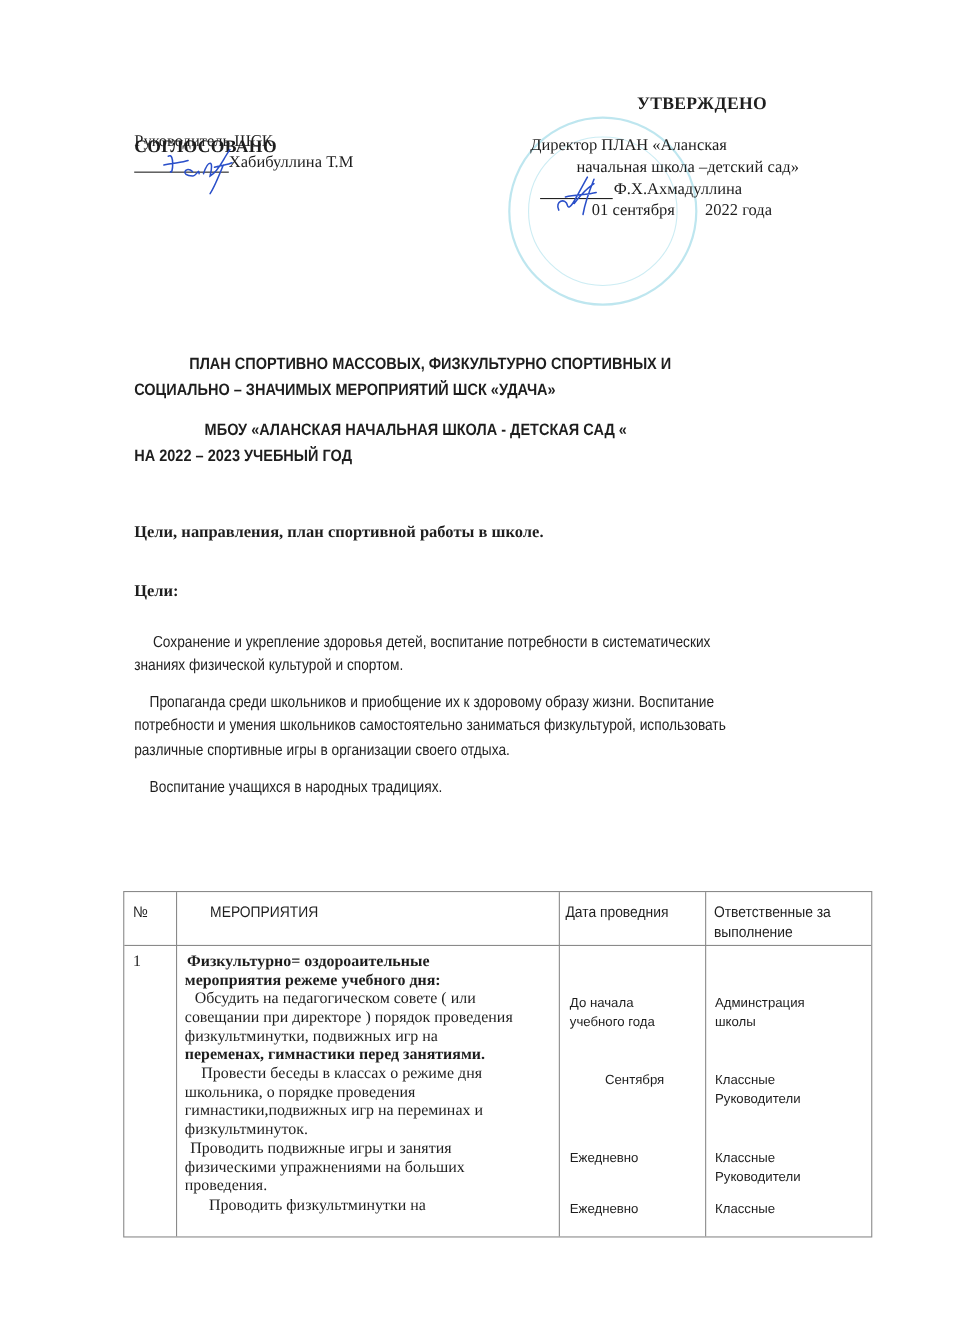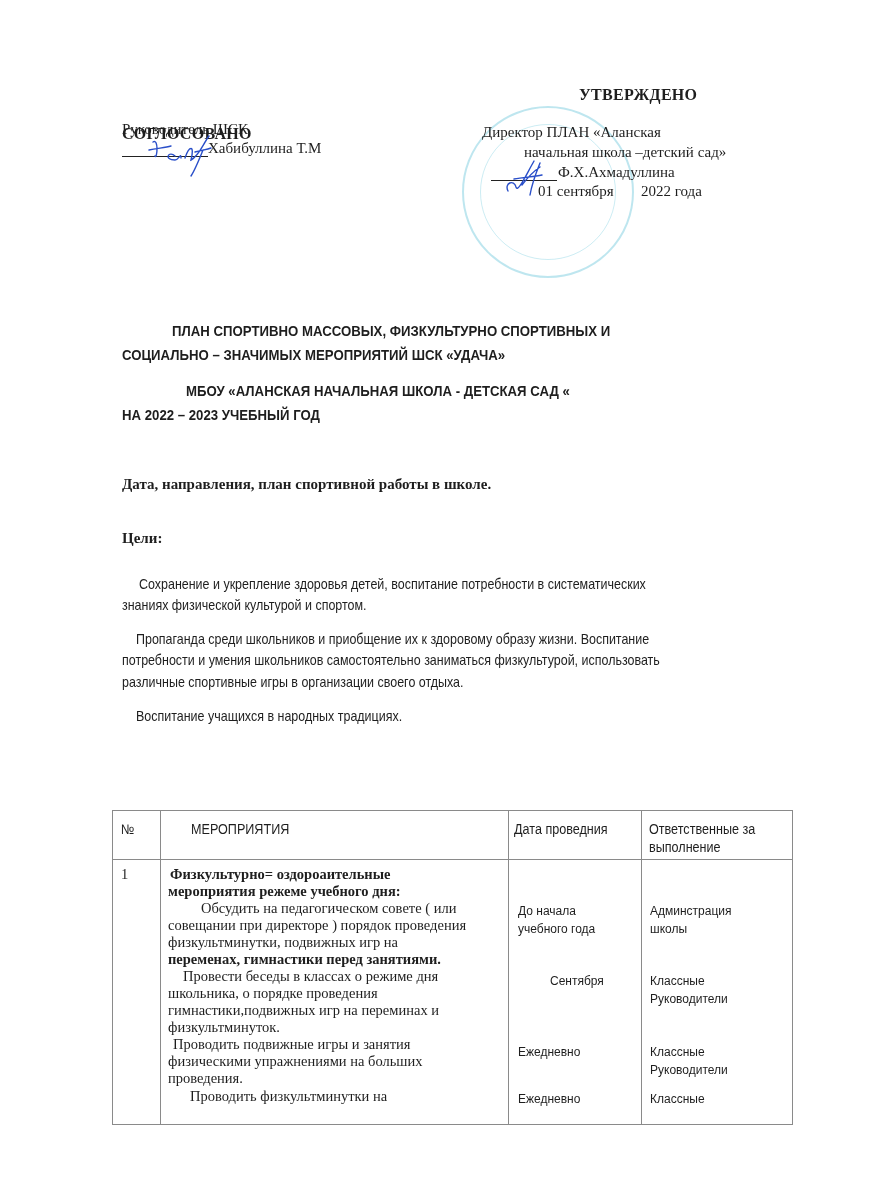--- a/index.html
+++ b/index.html
@@ -57,21 +57,21 @@
 </svg>
 <div class="abs serif f15" style="left:558px; top:164px;">Ф.Х.Ахмадуллина</div>
 <div class="abs serif f15" style="left:538px; top:183px;">01 сентября</div>
 <div class="abs serif f15" style="left:641px; top:183px;">2022 года</div>
 
 <div class="abs doc-title" style="left:172px; top:322px;">ПЛАН  СПОРТИВНО  МАССОВЫХ, ФИЗКУЛЬТУРНО  СПОРТИВНЫХ  И</div>
 <div class="abs doc-title" style="left:122px; top:346px;">СОЦИАЛЬНО – ЗНАЧИМЫХ  МЕРОПРИЯТИЙ  ШСК «УДАЧА»</div>
 <div class="abs doc-title" style="left:186px; top:382px;">МБОУ «АЛАНСКАЯ   НАЧАЛЬНАЯ   ШКОЛА - ДЕТСКАЯ САД «</div>
 <div class="abs doc-title" style="left:122px; top:406px;">НА  2022 – 2023  УЧЕБНЫЙ ГОД</div>
 
-<div class="abs serif bold f15" style="left:122px; top:476px;">Дата, направления, план спортивной работы в школе.</div>
+<div class="abs serif bold f15" style="left:122px; top:476px;">Цели, направления, план спортивной работы в школе.</div>
 
 <div class="abs serif bold f15" style="left:122px; top:530px;">Цели:</div>
 <div class="abs para" style="left:139px; top:576px;">Сохранение  и  укрепление  здоровья детей, воспитание  потребности  в  систематических</div>
 <div class="abs para" style="left:122px; top:597px;">знаниях физической культурой  и  спортом.</div>
 <div class="abs para" style="left:136px; top:631px;">Пропаганда  среди школьников и приобщение  их к здоровому  образу жизни.  Воспитание</div>
 <div class="abs para" style="left:122px; top:652px;">потребности  и умения школьников  самостоятельно  заниматься  физкультурой,  использовать</div>
 <div class="abs para" style="left:122px; top:674px;">различные  спортивные  игры  в организации  своего  отдыха.</div>
 <div class="abs para" style="left:136px; top:708px;">Воспитание  учащихся  в народных  традициях.</div>
 
 <div class="tbl">
@@ -84,21 +84,21 @@
   <div class="abs th" style="left:78px; top:10px;">МЕРОПРИЯТИЯ</div>
   <div class="abs th" style="left:401px; top:10px;">Дата  проведния</div>
   <div class="abs th" style="left:536px; top:10px;">Ответственные за</div>
   <div class="abs th" style="left:536px; top:28px;">выполнение</div>
 
   <div>
     <div class="abs td" style="left:8px; top:55px;">1</div>
     <div class="abs td bold" style="left:57px; top:55px;">Физкультурно= оздороаительные</div>
     <div class="abs td bold" style="left:55px; top:72px;">мероприятия  режеме учебного дня:</div>
 
-    <div class="abs td" style="left:88px; top:89px;">Обсудить  на педагогическом  совете  ( или</div>
+    <div class="abs td" style="left:64px; top:89px;">Обсудить  на педагогическом  совете  ( или</div>
     <div class="abs td" style="left:55px; top:106px;">совещании при директоре ) порядок  проведения</div>
     <div class="abs td" style="left:55px; top:123px;">физкультминутки, подвижных  игр  на</div>
     <div class="abs td" style="left:55px; top:140px;font-weight:bold;">переменах, гимнастики  перед  занятиями.</div>
     <div class="abs td-sans" style="left:405px; top:91px;">До начала</div>
     <div class="abs td-sans" style="left:405px; top:109px;">учебного года</div>
     <div class="abs td-sans" style="left:537px; top:91px;">Админстрация</div>
     <div class="abs td-sans" style="left:537px; top:109px;">школы</div>
 
     <div class="abs td" style="left:70px; top:157px;">Провести  беседы  в классах  о  режиме  дня</div>
     <div class="abs td" style="left:55px; top:174px;">школьника,  о  порядке проведения</div>

